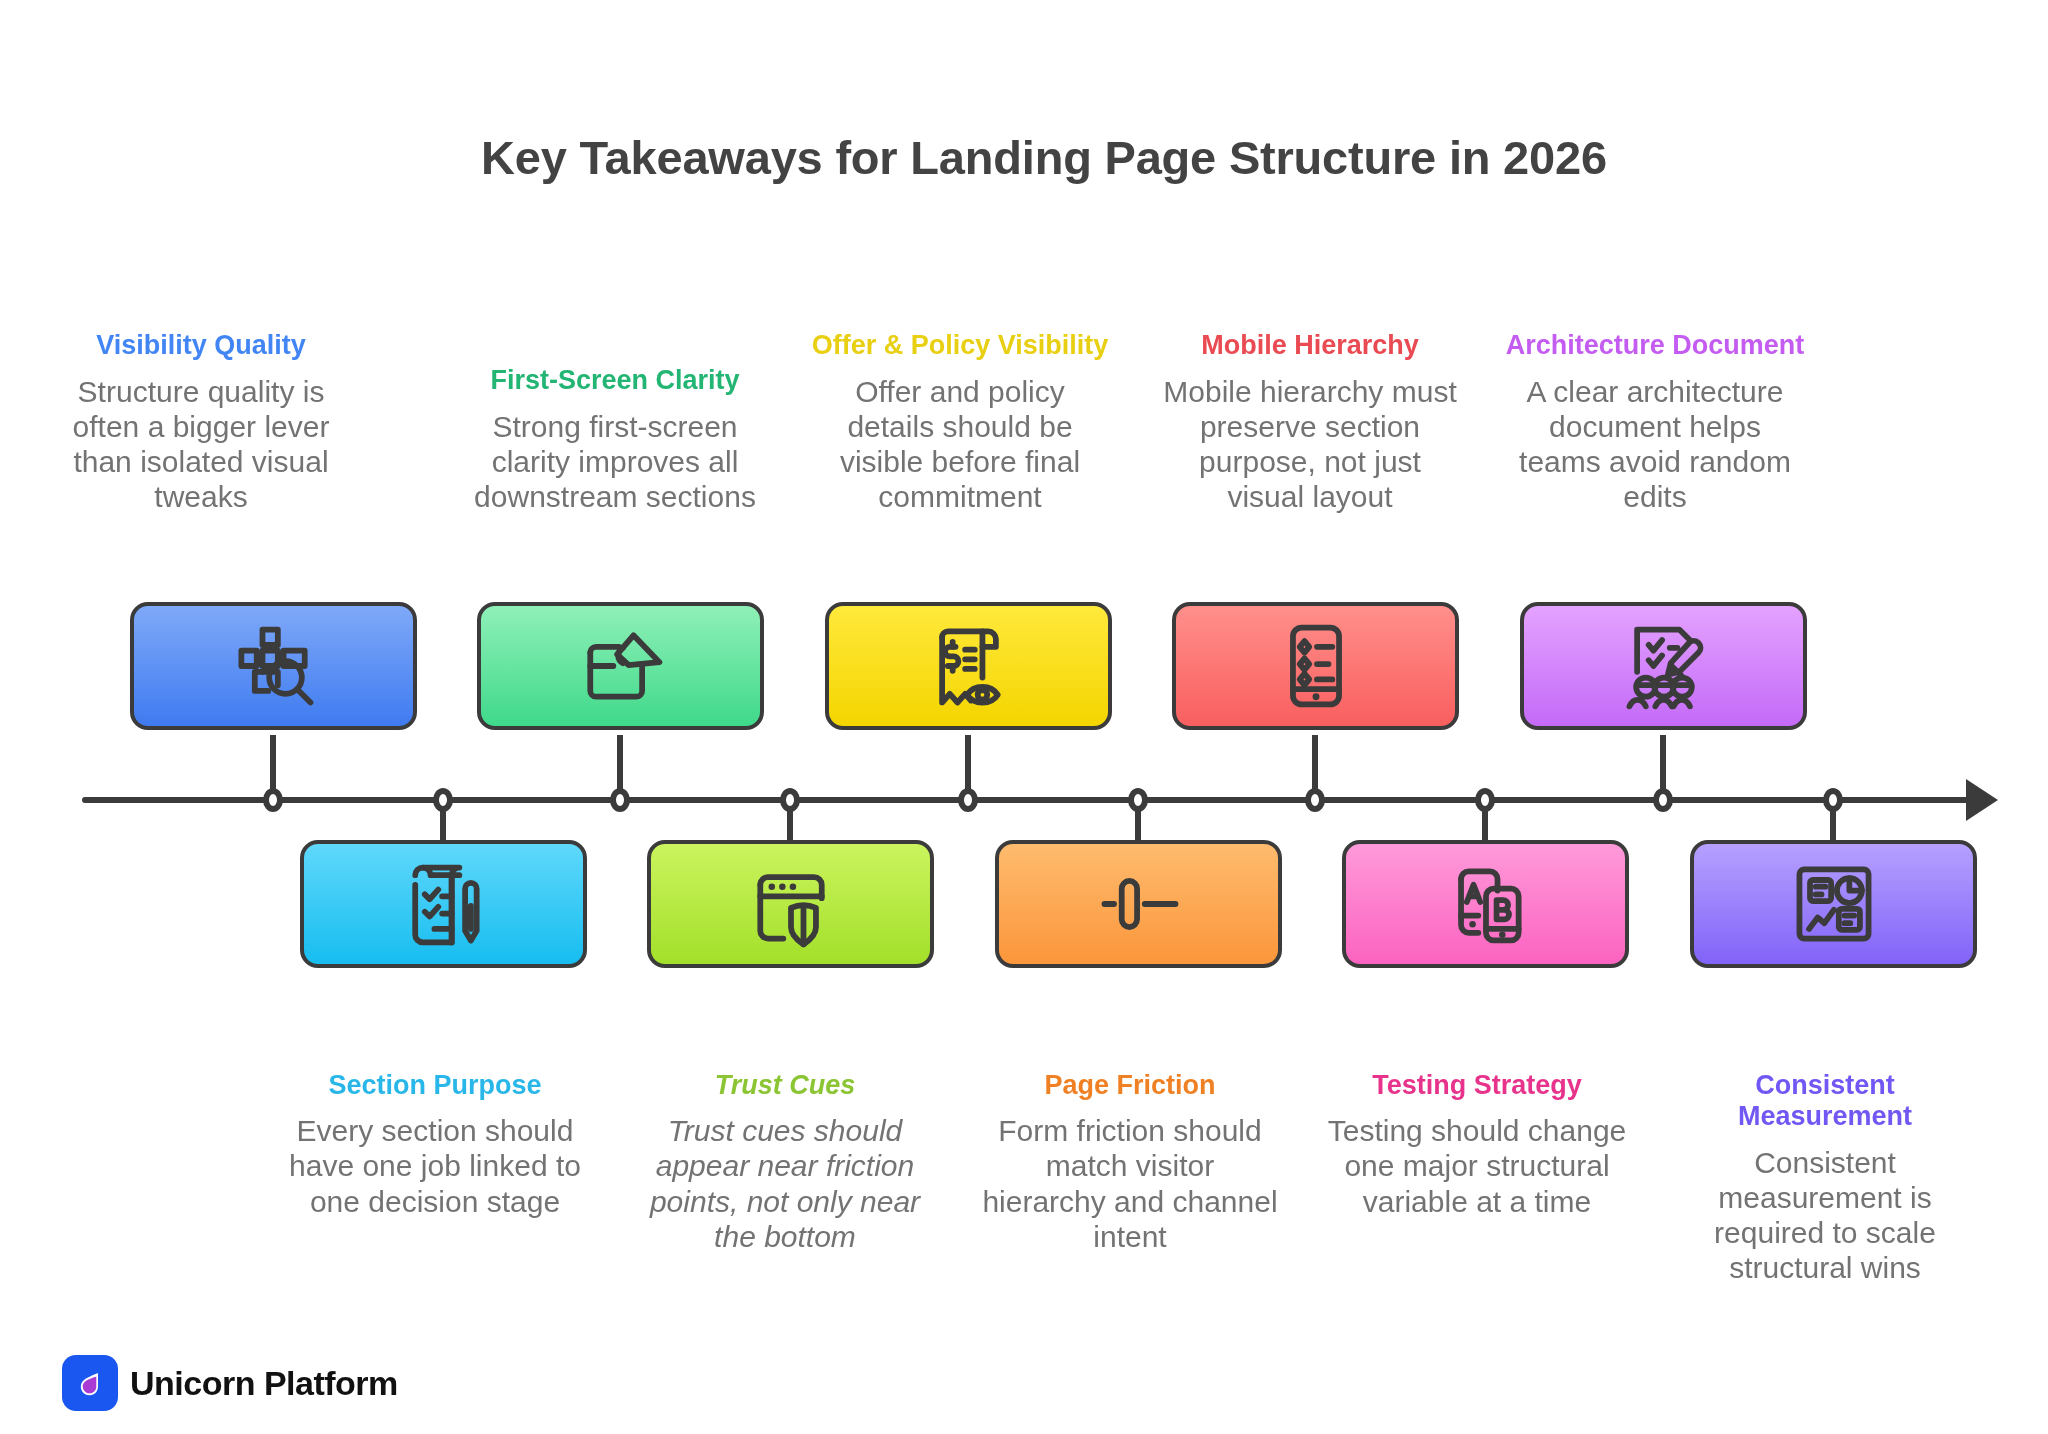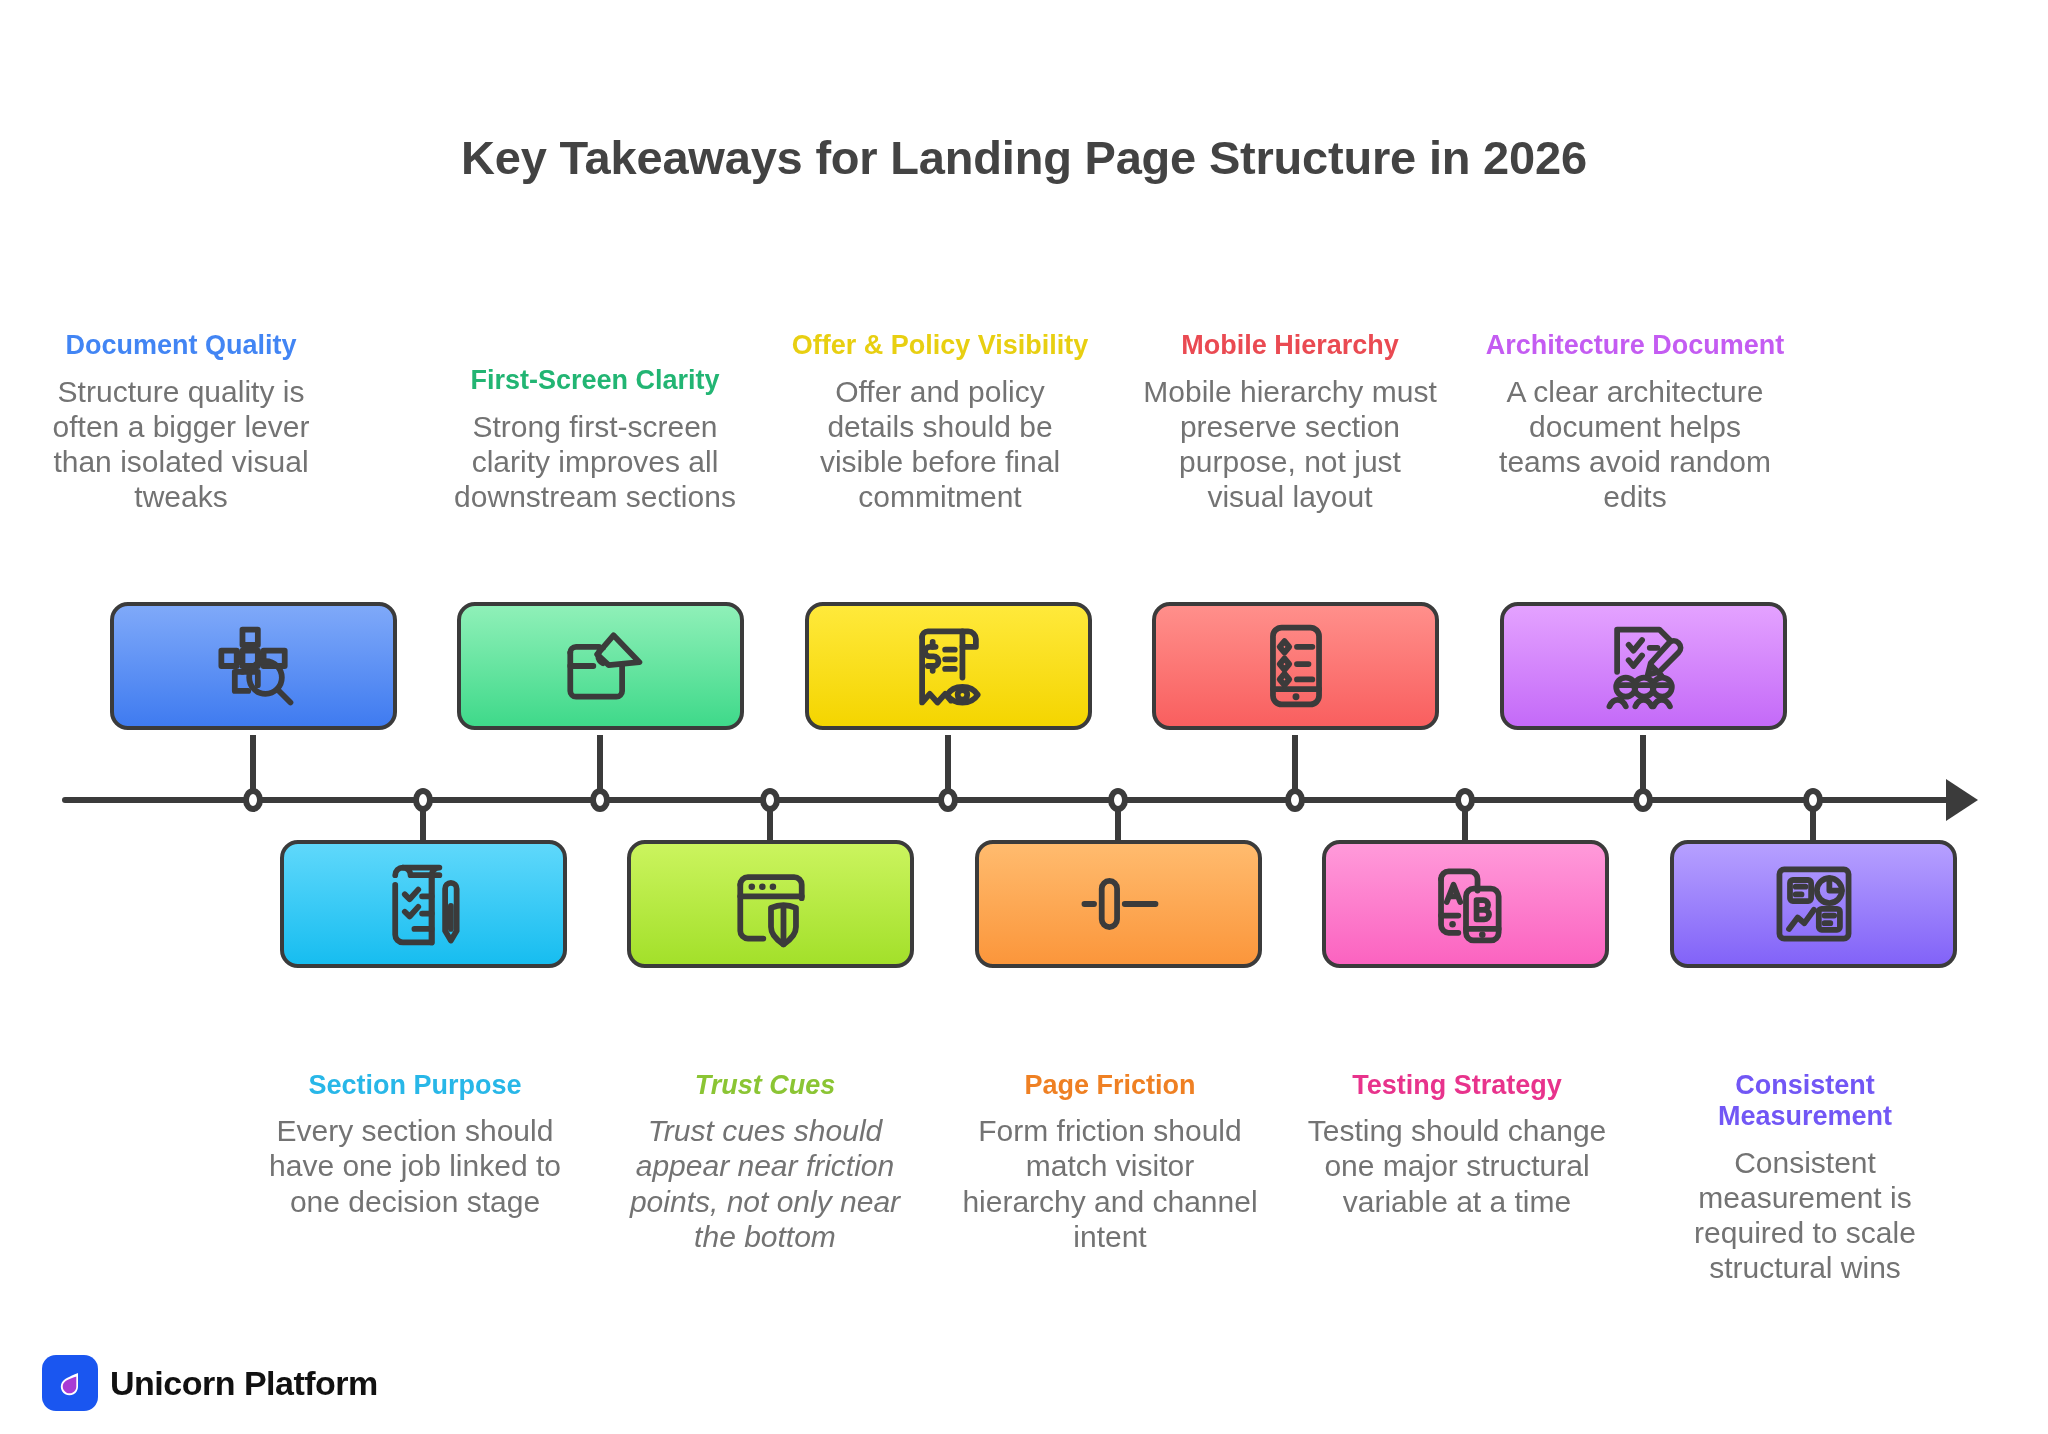--- a/index.html
+++ b/index.html
@@ -12,20 +12,21 @@
     height: 1434px;
     font-family: "Liberation Sans", sans-serif;
     overflow: hidden;
     position: relative;
   }
   #stage {
     position: relative;
     width: 1860px;
     height: 1434px;
     background: #ffffff;
+    margin-left: 20px;
   }
 
   
   .title {
     position: absolute;
     top: 130px;
     left: 0;
     width: 2048px;
     text-align: center;
     font-size: 47px;
@@ -152,21 +153,21 @@
       <div class="stem stem-up" style="left: 253px;"></div>
       <div class="card top" style="left: 110px; background: linear-gradient(rgb(127, 169, 249), rgb(63, 123, 240));">
         <svg width="96" height="96" viewBox="0 0 100 100">
       <path fill="none" stroke="#3b3b3b" stroke-width="6" stroke-linecap="round" stroke-linejoin="round" d="M38 12 h16 v16 h-16 z M16 34 h16 v16 h-16 z M38 34 h16 v16 h-16 z M60 34 h22 v16 h-22 z M38 56 h16 v14"></path>
       <path fill="none" stroke="#3b3b3b" stroke-width="6" stroke-linecap="round" stroke-linejoin="round" d="M38 56 h-8 v20 h14"></path>
       <circle fill="none" stroke="#3b3b3b" stroke-width="6" stroke-linecap="round" stroke-linejoin="round" cx="62" cy="62" r="17"></circle>
       <path fill="none" stroke="#3b3b3b" stroke-width="6" stroke-linecap="round" stroke-linejoin="round" d="M75 75 L88 88"></path>
     </svg>
       </div>
       <div class="block top" style="left: 31px;">
-        <div class="label" style="color: rgb(66, 133, 244);">Document Quality</div>
+        <div class="label" style="color: rgb(66, 133, 244);">Visibility Quality</div>
         <div class="desc">Structure quality is often a bigger lever than isolated visual tweaks</div>
       </div>
       <div class="stem stem-up" style="left: 600px;"></div>
       <div class="card top" style="left: 457px; background: linear-gradient(rgb(143, 240, 184), rgb(63, 217, 138));">
         <svg width="96" height="96" viewBox="0 0 100 100">
       <path fill="none" stroke="#3b3b3b" stroke-width="6" stroke-linecap="round" stroke-linejoin="round" d="M18 36 v40 a6 6 0 0 0 6 6 h42 a6 6 0 0 0 6 -6 v-26"></path>
       <path fill="none" stroke="#3b3b3b" stroke-width="6" stroke-linecap="round" stroke-linejoin="round" d="M18 36 a6 6 0 0 1 6 -6 h24"></path>
       <path fill="none" stroke="#3b3b3b" stroke-width="6" stroke-linecap="round" stroke-linejoin="round" d="M18 50 h24"></path>
       <path fill="none" stroke="#3b3b3b" stroke-width="6" stroke-linecap="round" stroke-linejoin="round" d="M63 18 L90 46 L58 49 L46 38 Z"></path>
       <path fill="none" stroke="#3b3b3b" stroke-width="6" stroke-linecap="round" stroke-linejoin="round" d="M52 31 a9 9 0 0 0 0 16"></path>

